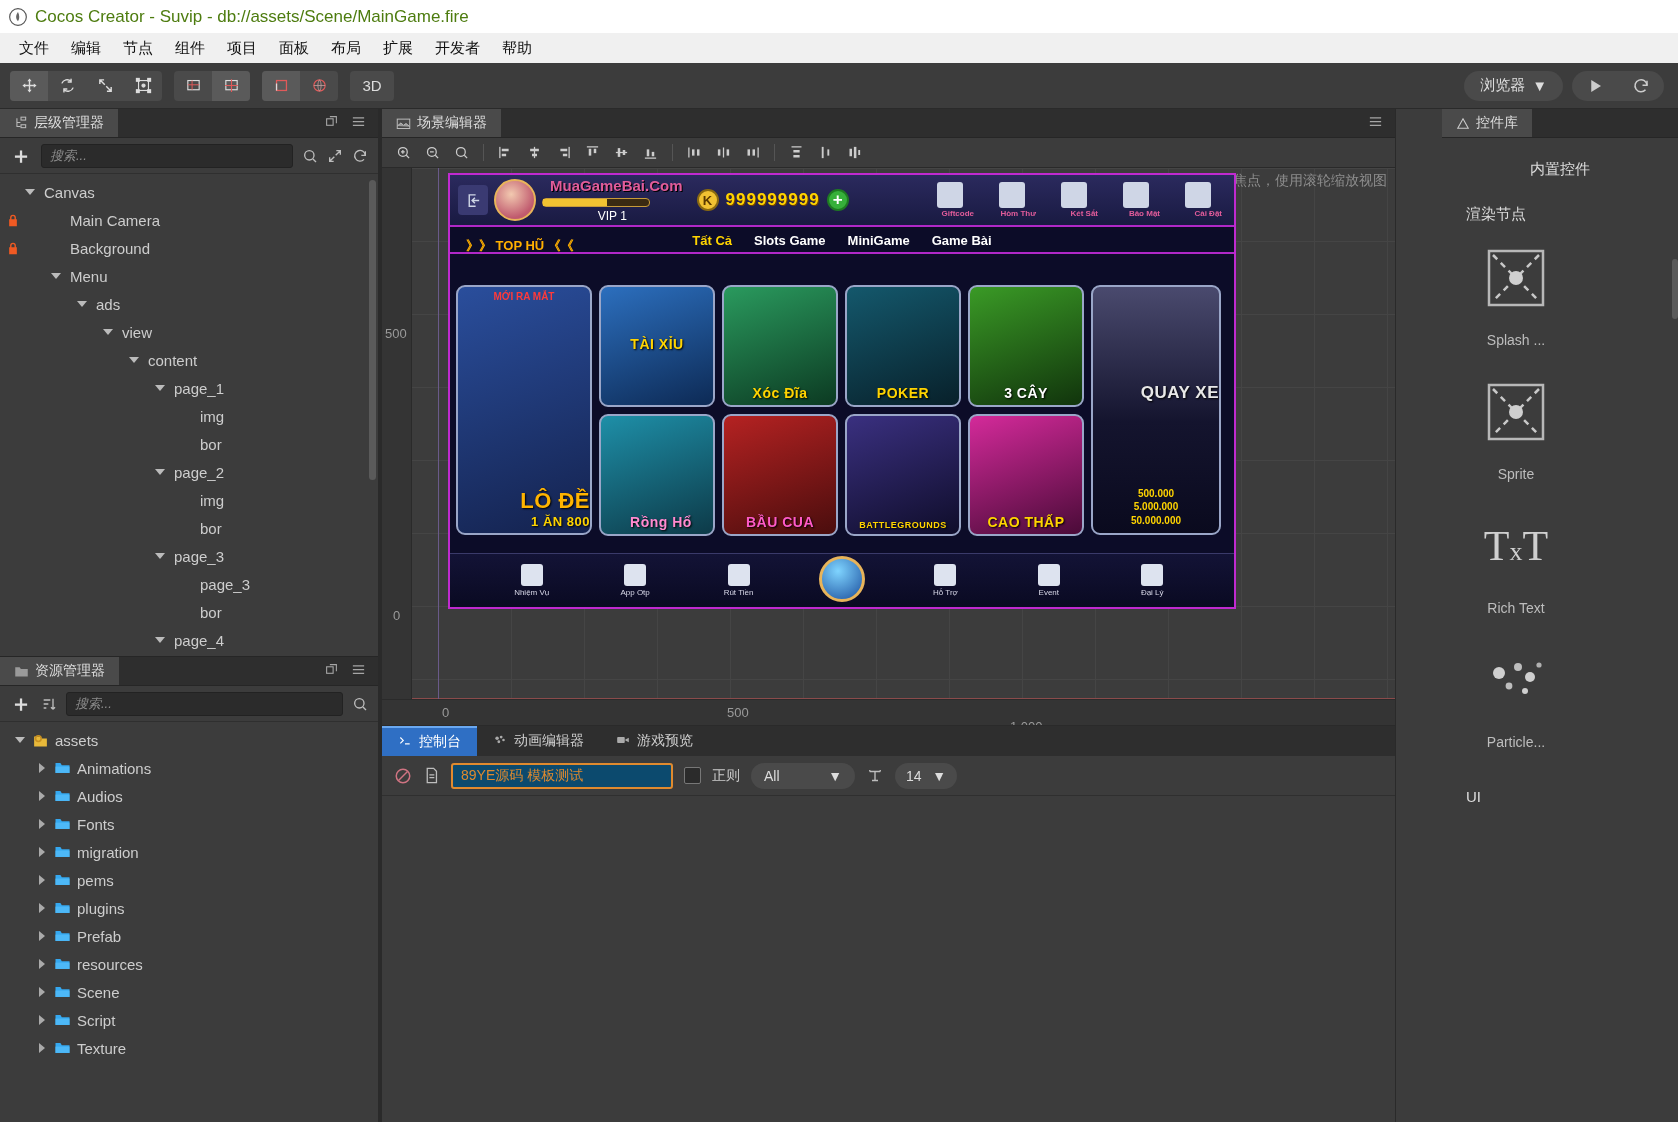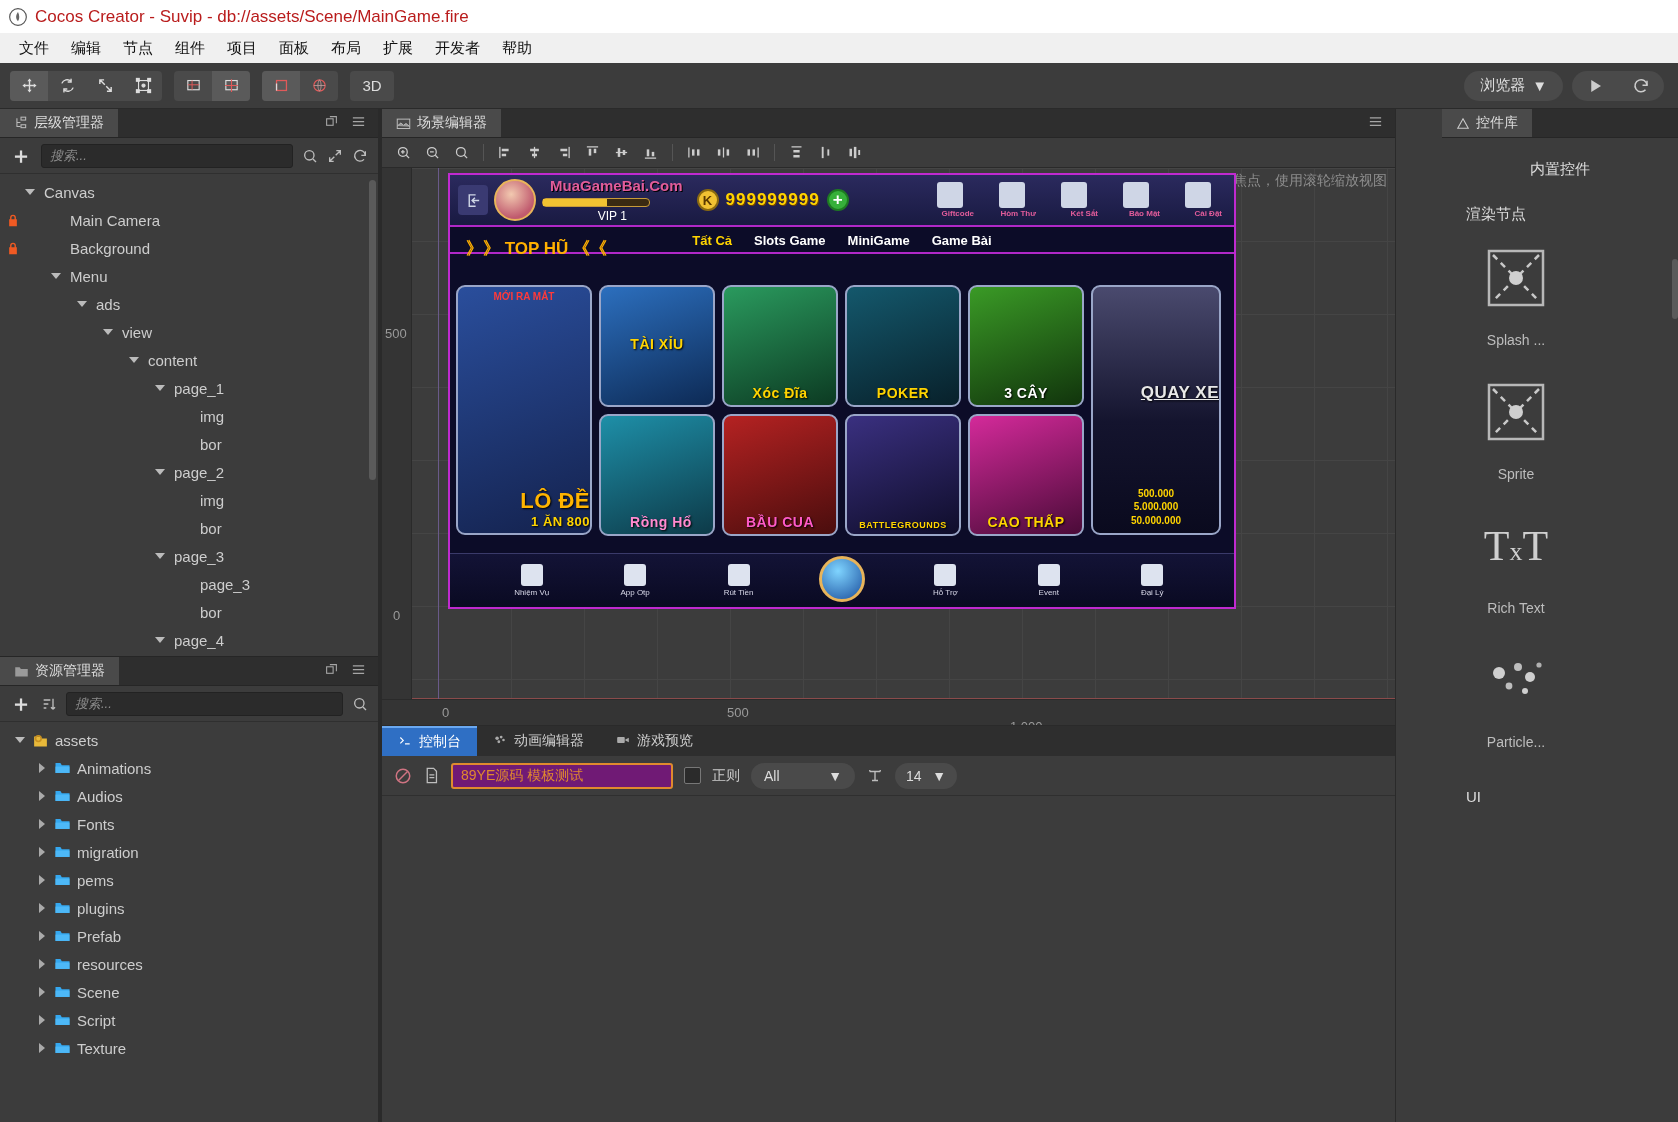--- a/index.html
+++ b/index.html
@@ -1,20 +1,20 @@
 <!DOCTYPE html>
 <html><head>
 <meta charset="utf-8">
 <style>
   * { box-sizing: border-box; margin:0; padding:0; }
   html,body { width:1678px; height:1122px; overflow:hidden;
     font-family:"Liberation Sans", sans-serif; background:#3c3c3c; color:#ccc; }
 
   
-  .titlebar { height:33px; background:#ffffff; color:#b91c1c;
+  .titlebar { height:33px; background:#ffffff; color:#4d7c0f;
     display:flex; align-items:center; padding-left:8px; font-size:17px; }
   .titlebar .logo { width:20px; height:20px; margin-right:7px; flex:none; }
 
   
   .menubar { height:30px; background:#f0f0f0; color:#111;
     display:flex; align-items:center; padding-left:8px; font-size:15px; }
   .menubar .mi { padding:0 11px; cursor:default; }
 
   
   .toolbar { height:46px; background:#3c3c3c; display:flex; align-items:center;
@@ -125,21 +125,21 @@
   .hicon { width:48px; text-align:right; }
   .hicon .bx { width:26px;height:26px;margin:0 auto 1px;
     background:#cfd6e6; border-radius:3px; }
   .hicon .lb { color:#e25c9a; font-size:8px; font-weight:bold; white-space:nowrap; }
 
   .g-tabs { display:flex; gap:22px; justify-content:center; padding-top:6px;
     border-bottom:2px solid #b028c8; padding-bottom:4px; }
   .g-tabs .t { font-size:13px; font-weight:bold; color:#fff; cursor:pointer;}
   .g-tabs .t.a { color:#ffd400; }
   .tophu { position:absolute; left:16px; top:62px; color:#ffb000;
-    font-weight:bold; font-size:17px; }
+    font-weight:bold; font-size:13px; }
   .grid-games { position:absolute; left:6px; right:6px; top:110px;
     display:flex; gap:7px; }
   .gcol { display:flex; flex-direction:column; gap:7px; }
   .tile { border-radius:9px; border:2px solid #9aa6c8; overflow:hidden;
     position:relative; display:flex; align-items:flex-end; justify-content:center;
     padding-bottom:4px; }
   .tile .tl { font-weight:bold; font-size:14px; text-shadow:1px 1px 2px #000;
     letter-spacing:.5px; z-index:2;}
   .tile.big { width:136px; height:250px; }
   .tile.sm  { width:116px; height:122px; }
@@ -162,21 +162,21 @@
 
   
   .console { height:397px; background:#3c3c3c; display:flex; flex-direction:column;
     border-top:1px solid #2a2a2a; flex:none; }
   .ctabs { height:30px; background:#2e2e2e; display:flex; align-items:stretch; }
   .ctab { display:flex;align-items:center;gap:7px;padding:0 16px;font-size:14px;
     color:#cfcfcf; cursor:pointer; }
   .ctab.active { background:#2f6fc4; color:#fff; border-top:2px solid #6aa8f0; }
   .cfilter { height:40px; background:#3c3c3c; display:flex; align-items:center;
     gap:11px; padding:0 12px; border-bottom:1px solid #2f2f2f; }
-  .cinput { width:222px;height:26px;background:#701a75;border:2px solid #e08a2e;
+  .cinput { width:222px;height:26px;background:#0c4a6e;border:2px solid #e08a2e;
     border-radius:3px; display:flex;align-items:center;padding:0 8px;
     font-size:14px;color:#e08a2e; }
   .cbox { width:17px;height:17px;background:#2b2b2b;border:1px solid #777;border-radius:2px;}
   .clab { font-size:14px;color:#ccc; }
   .cdrop { width:104px;height:26px;background:#4a4a4a;border-radius:13px;
     display:flex;align-items:center;justify-content:space-between;
     padding:0 13px; font-size:14px; color:#ddd; cursor:pointer;}
   .cnum { width:62px;height:26px;background:#4a4a4a;border-radius:13px;
     display:flex;align-items:center;justify-content:space-between;
     padding:0 11px; font-size:14px; color:#ddd; cursor:pointer;}
@@ -910,21 +910,21 @@
             <div class="gcol">
               <div class="tile sm" style="background:linear-gradient(160deg,#3a9a26,#11340c);">
                 <span class="tl" style="color:#fff;">3 CÂY</span>
               </div>
               <div class="tile sm" style="background:linear-gradient(160deg,#d42a9a,#4a0b38);">
                 <span class="tl" style="color:#ffd400;">CAO THẤP</span>
               </div>
             </div>
 
             <div class="tile tall" style="background:linear-gradient(180deg,#4a4a6e 0%,#14142e 55%,#0a0a1e 100%);flex-direction:column;justify-content:center;">
-              <div class="tl" style="color:#e8e8e8;font-size:17px;margin-bottom:30px;text-decoration:underline;">QUAY XE</div>
+              <div class="tl" style="color:#e8e8e8;font-size:17px;margin-bottom:30px;">QUAY XE</div>
               <div class="jack">
                 <div>500.000</div>
                 <div>5.000.000</div>
                 <div>50.000.000</div>
               </div>
             </div>
           </div>
 
           <div class="g-foot">
             <div class="fitem">

